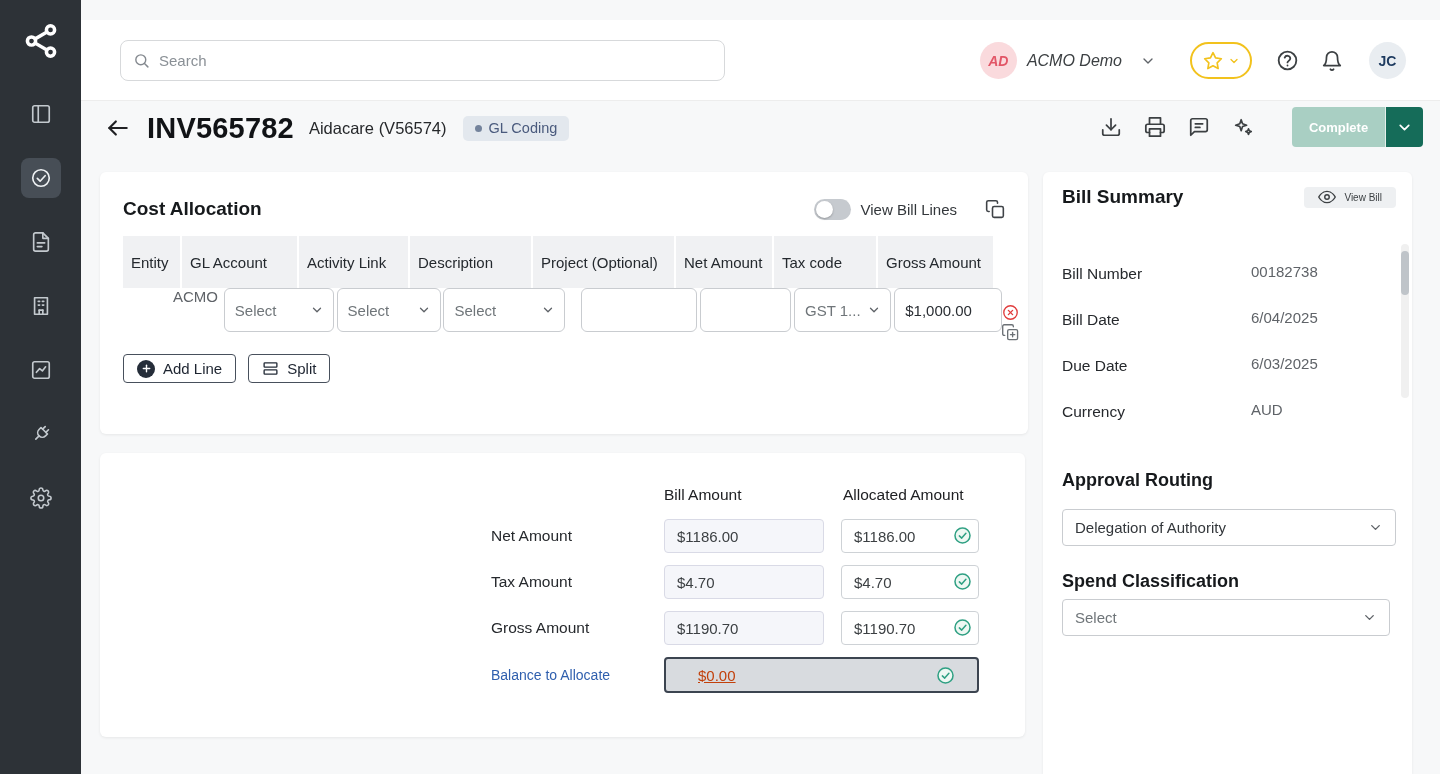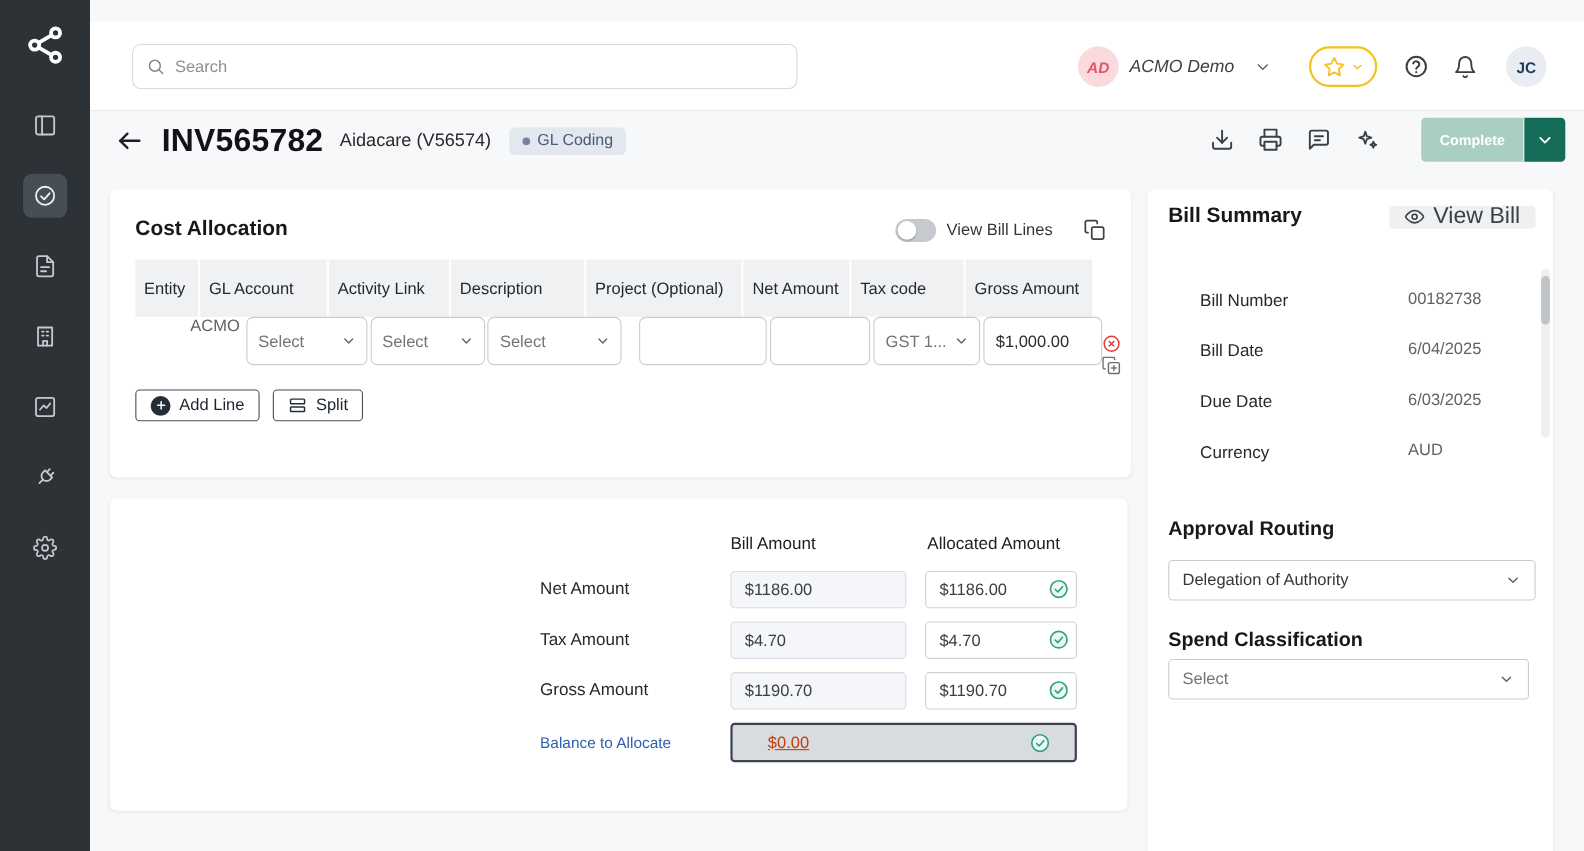--- a/index.html
+++ b/index.html
@@ -96,22 +96,22 @@
   .check-badge { position:absolute; right:7px; top:7px; }
   .balance-line { position:absolute; left:391px; top:204px; display:flex; align-items:center; height:36px; }
   .balance-label { width:173px; font-size:14px; color:#2f5fae; cursor:pointer; }
   .balance-box { position:relative; width:315px; height:36px; background:#d8dbdf; border:2px solid #3c4450; border-radius:4px; display:flex; align-items:center; padding:0 32px; font-size:15px; color:#c2410c;text-decoration:underline; }
   .balance-box .check-badge { right:22px; top:7px; }
 
   
   .bill-panel { left:962px; top:91px; width:369px; height:602px; border-radius:6px 6px 0 0; }
   .bp-head { display:flex; align-items:center; justify-content:space-between; padding:14px 16px 0 19px; }
   .bp-title { font-size:19px; font-weight:700; color:#16191c; }
-  .view-bill-btn { height:21px; background:#eef0f2; border:none; border-radius:4px; display:flex; align-items:center; gap:8px; padding:0 14px; font-size:21px; font-family:inherit; color:#3c4043; cursor:pointer; }
-  .bs-row { position:absolute; left:19px; width:320px;margin-left:29px; }
+  .view-bill-btn { height:21px; background:#eef0f2; border:none; border-radius:4px; display:flex; align-items:center; gap:8px; padding:0 14px; font-size:10px; font-family:inherit; color:#3c4043; cursor:pointer; }
+  .bs-row { position:absolute; left:19px; width:320px; }
   .bs-row .bs-label { font-size:15.5px; color:#26292d; }
   .bs-row .bs-value { position:absolute; left:189px; top:-2px; font-size:15px; color:#5f6368; }
   .bs-r0 { top:93px; } .bs-r1 { top:139px; } .bs-r2 { top:185px; } .bs-r3 { top:231px; }
   .bp-scrollbar { position:absolute; right:3px; top:72px; width:8px; height:154px; background:#f0f0f0; border-radius:4px; }
   .bp-thumb { position:absolute; left:0; top:7px; width:8px; height:44px; background:#bfc4c9; border-radius:4px; }
   .bp-section-title { position:absolute; left:19px; font-size:18px; font-weight:700; color:#16191c; }
   .bp-st1 { top:298px; } .bp-st2 { top:399px; }
   .bp-select { position:absolute; left:19px; height:37px; border:1px solid #c9ccd0; border-radius:4px; background:#fff; display:flex; align-items:center; justify-content:space-between; padding:0 12px; cursor:pointer; }
   .bp-sel1 { top:337px; width:334px; }
   .bp-sel2 { top:427px; width:328px; }

